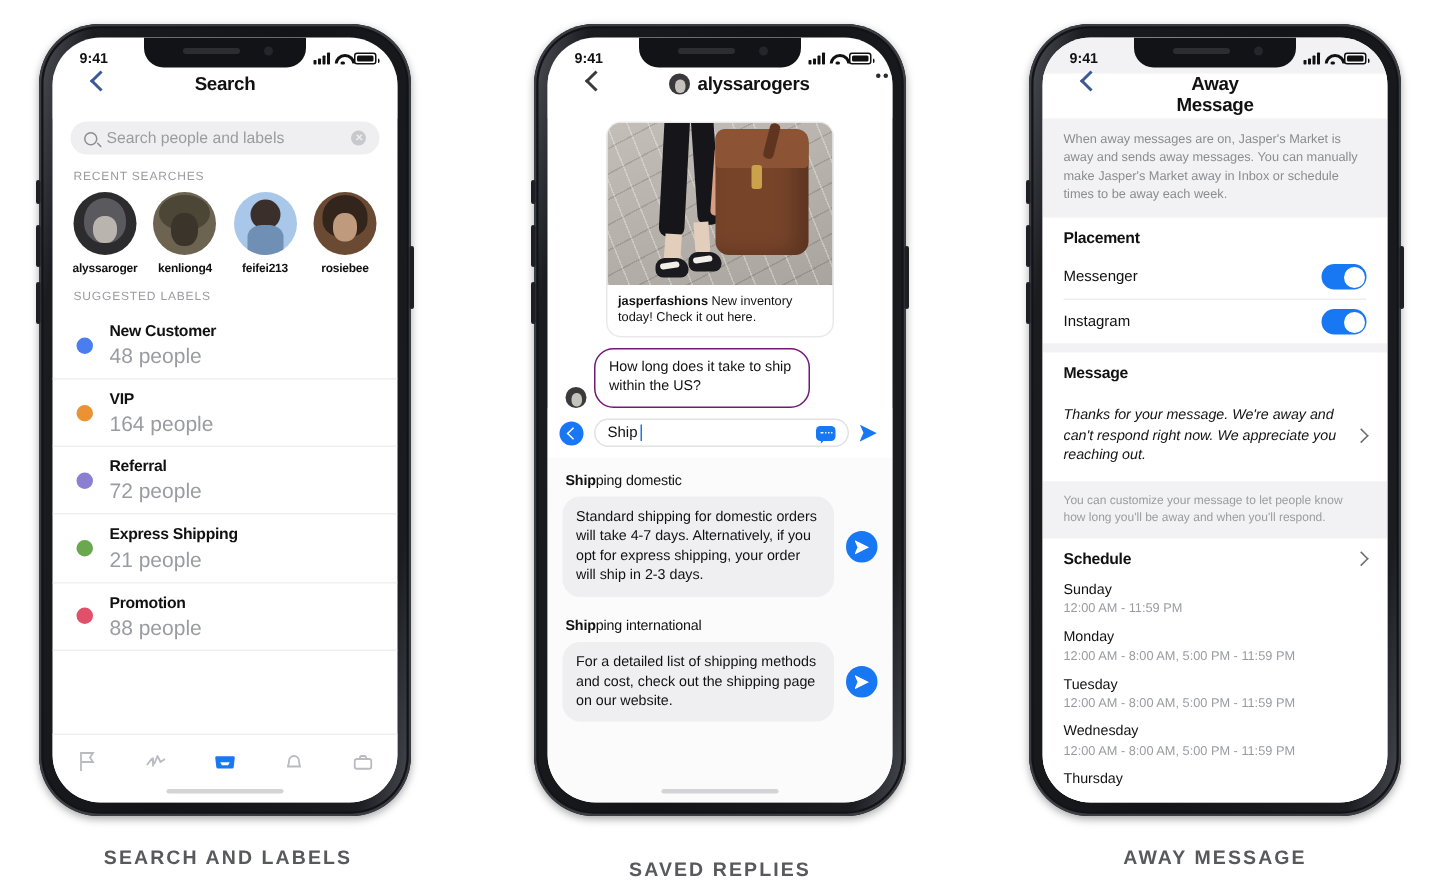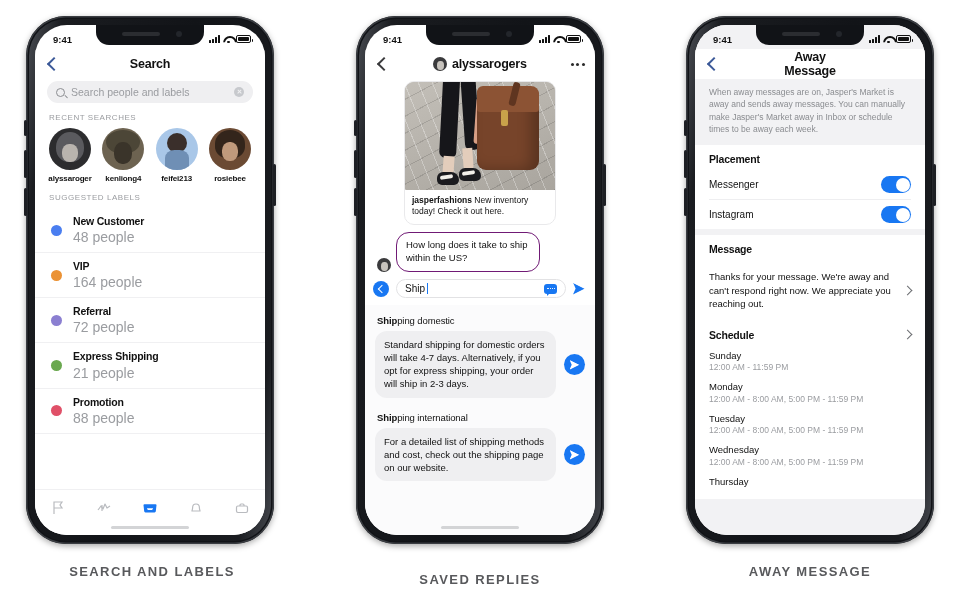--- a/index.html
+++ b/index.html
@@ -58,21 +58,21 @@
     content:""; position:absolute; left:0; top:1px; width:10px;height:10px;
     border:2px solid #111; border-radius:50%;
     clip-path: polygon(0 0,100% 0,100% 45%,0 45%);
   }
   .wifi::after{ content:""; position:absolute; left:4px; top:5.5px; width:2.5px;height:2.5px;border-radius:50%;background:#111;}
   .batt{ width:15px;height:8px;border:1px solid #111;border-radius:2px;position:relative;}
   .batt::before{content:"";position:absolute;inset:1px;background:#111;border-radius:1px;}
   .batt::after{content:"";position:absolute;right:-3px;top:2.5px;width:1.5px;height:3px;background:#111;border-radius:0 1px 1px 0;}
 
   
-  .navbar{ height:30px; display:flex; align-items:center; padding:0 12px; position:relative; background:#fff;gap:44px;}
+  .navbar{ height:30px; display:flex; align-items:flex-start; padding:0 25px; position:relative; background:#fff;gap:44px;}
   .navbar .title{ flex:1; text-align:center; font-size:12.5px; font-weight:700; color:#111; letter-spacing:-.2px;}
   .chev-back{ width:10px;height:10px;border-left:2px solid #3b5998;border-bottom:2px solid #3b5998;transform:rotate(45deg); margin-left:2px;}
   .nav-side{ width:22px; display:flex; align-items:center;}
   .dots{ display:flex; gap:2.5px; align-items:center; justify-content:flex-end; width:22px;}
   .dots i{ width:3px;height:3px;border-radius:50%;background:#2b2b2b; display:block;}
 
   
   .searchbar{
     margin: 2px 12px 0; height:22px; background:#efeff1; border-radius:11px;
     display:flex; align-items:center; gap:6px; padding:0 9px;
@@ -206,21 +206,21 @@
   .p3body{ background:#f2f2f4; height:100%; overflow:hidden;}
   .p3desc{ background:#f2f2f4; padding:7px 14px 10px; font-size:8.5px; line-height:1.45; color:#8a8c90;}
   .card{ background:#fff; padding: 8px 14px 0;}
   .card-h{ font-size:10.5px; font-weight:700; color:#111; padding-bottom:5px; letter-spacing:-.2px;}
   .tog-row{ display:flex; align-items:center; justify-content:space-between; padding:6px 0; border-bottom:1px solid #eeeef0;}
   .tog-row:last-child{border-bottom:none;}
   .tog-label{ font-size:10px; color:#111;}
   .toggle{ width:30px;height:17px;border-radius:9px;background:#1877f2;position:relative;flex:none;}
   .toggle::after{content:"";position:absolute;right:1.5px;top:1.5px;width:14px;height:14px;border-radius:50%;background:#fff;}
   .msg-card{ background:#fff; padding:8px 14px 10px; display:flex; align-items:center; gap:8px;}
-  .msg-text{ font-size:9.5px; line-height:1.42; color:#111; flex:1;}
+  .msg-text{ font-size:9.5px; line-height:1.42; color:#111; flex:1;font-style:italic;}
   .chev-r{ width:7px;height:7px;border-top:1.7px solid #6b6d71;border-right:1.7px solid #6b6d71;transform:rotate(45deg);flex:none;}
   .note{ background:#f2f2f4; padding:7px 14px 8px; font-size:8px; line-height:1.45; color:#9a9ca0;}
   .sched-head{ display:flex; align-items:center; justify-content:space-between; padding-bottom:4px;}
   .day{ padding:5px 0 4px;}
   .day-name{ font-size:9.5px; color:#111;}
   .day-time{ font-size:8.5px; color:#9a9ca0; margin-top:1.5px;}
 
   
   .caption{
     position:absolute; text-align:center; font-size:13px; font-weight:700;
@@ -520,20 +520,21 @@
         <div style="height:6px;background:#f2f2f4"></div>
 
         <div class="card" style="padding-bottom:2px">
           <div class="card-h">Message</div>
         </div>
         <div class="msg-card">
           <span class="msg-text">Thanks for your message. We're away and can't respond right now. We appreciate you reaching out.</span>
           <span class="chev-r"></span>
         </div>
 
+        <div class="note">You can customize your message to let people know how long you'll be away and when you'll respond.</div>
 
         <div class="card" style="padding-bottom:8px">
           <div class="sched-head">
             <span class="card-h" style="padding-bottom:0">Schedule</span>
             <span class="chev-r"></span>
           </div>
           <div class="day">
             <div class="day-name">Sunday</div>
             <div class="day-time">12:00 AM - 11:59 PM</div>
           </div>

